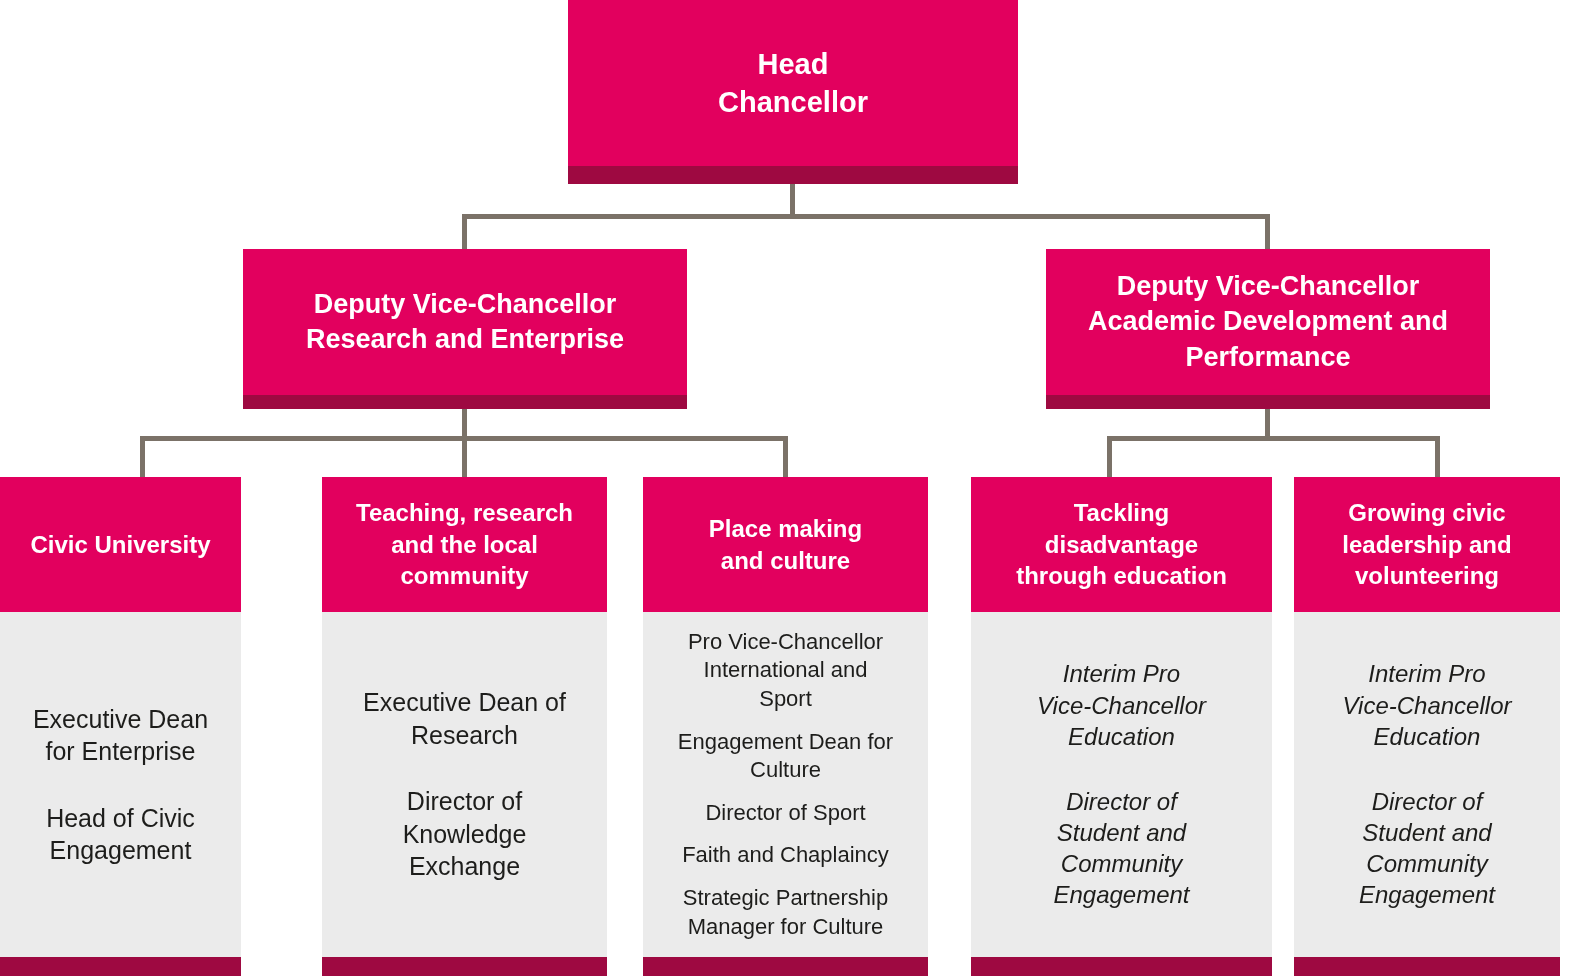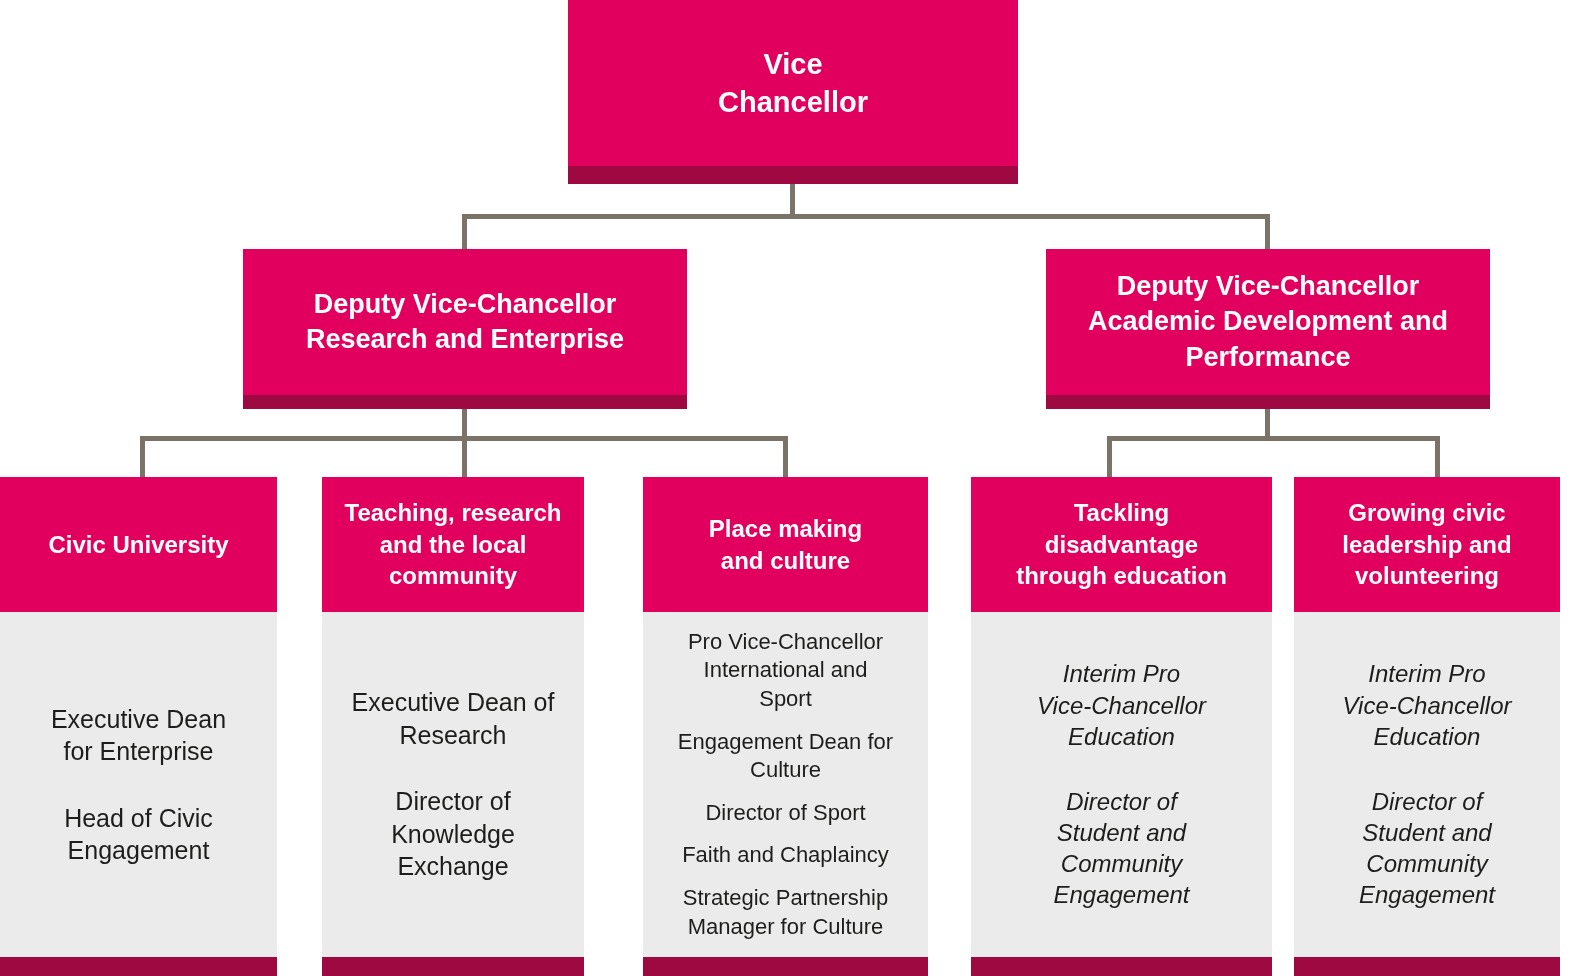--- a/index.html
+++ b/index.html
@@ -63,22 +63,22 @@
     display:flex;flex-direction:column;align-items:center;justify-content:center;
     gap:34px;
     text-align:center;
     color:var(--body-text,#1D1D1B);
     font-size:25px;line-height:1.3;
     padding:0 4px;box-sizing:border-box;
   }
   .col .strip{flex:0 0 19px;background:var(--box-shadow,#9E0941);}
   .col.compact .bdy{gap:14px;font-size:22px;}
   .col.col-4 .bdy,.col.col-5 .bdy{font-size:24px;font-style:italic;}
-  .col.col-1{left:0;width:277px;}
-  .col.col-2{left:322px;width:262px;}
+  .col.col-1{left:0;width:241px;}
+  .col.col-2{left:322px;width:285px;}
   .col.col-3{left:643px;width:285px;border-radius:21px;}
   .col.col-4{left:971px;width:301px;}
   .col.col-5{left:1294px;width:266px;}
 </style>
 </head>
 <body>
 
 <div class="canvas">
 
   <div class="line" style="left:790px;top:182px;width:5px;height:37px;"></div>
@@ -91,21 +91,21 @@
   <div class="line" style="left:140px;top:436px;width:5px;height:42px;"></div>
   <div class="line" style="left:462px;top:436px;width:5px;height:42px;"></div>
   <div class="line" style="left:783px;top:436px;width:5px;height:42px;"></div>
 
   <div class="line" style="left:1265px;top:408px;width:5px;height:33px;"></div>
   <div class="line" style="left:1107px;top:436px;width:333px;height:5px;"></div>
   <div class="line" style="left:1107px;top:436px;width:5px;height:42px;"></div>
   <div class="line" style="left:1435px;top:436px;width:5px;height:42px;"></div>
 
   <div class="pnode root-node">
-    <div class="label pre">Vice
+    <div class="label pre">Head
 Chancellor</div>
     <div class="shadow"></div>
   </div>
 
   <div class="pnode deputy left">
     <div class="label pre">Deputy Vice-Chancellor
 Research and Enterprise</div>
     <div class="shadow"></div>
   </div>
   <div class="pnode deputy right">

